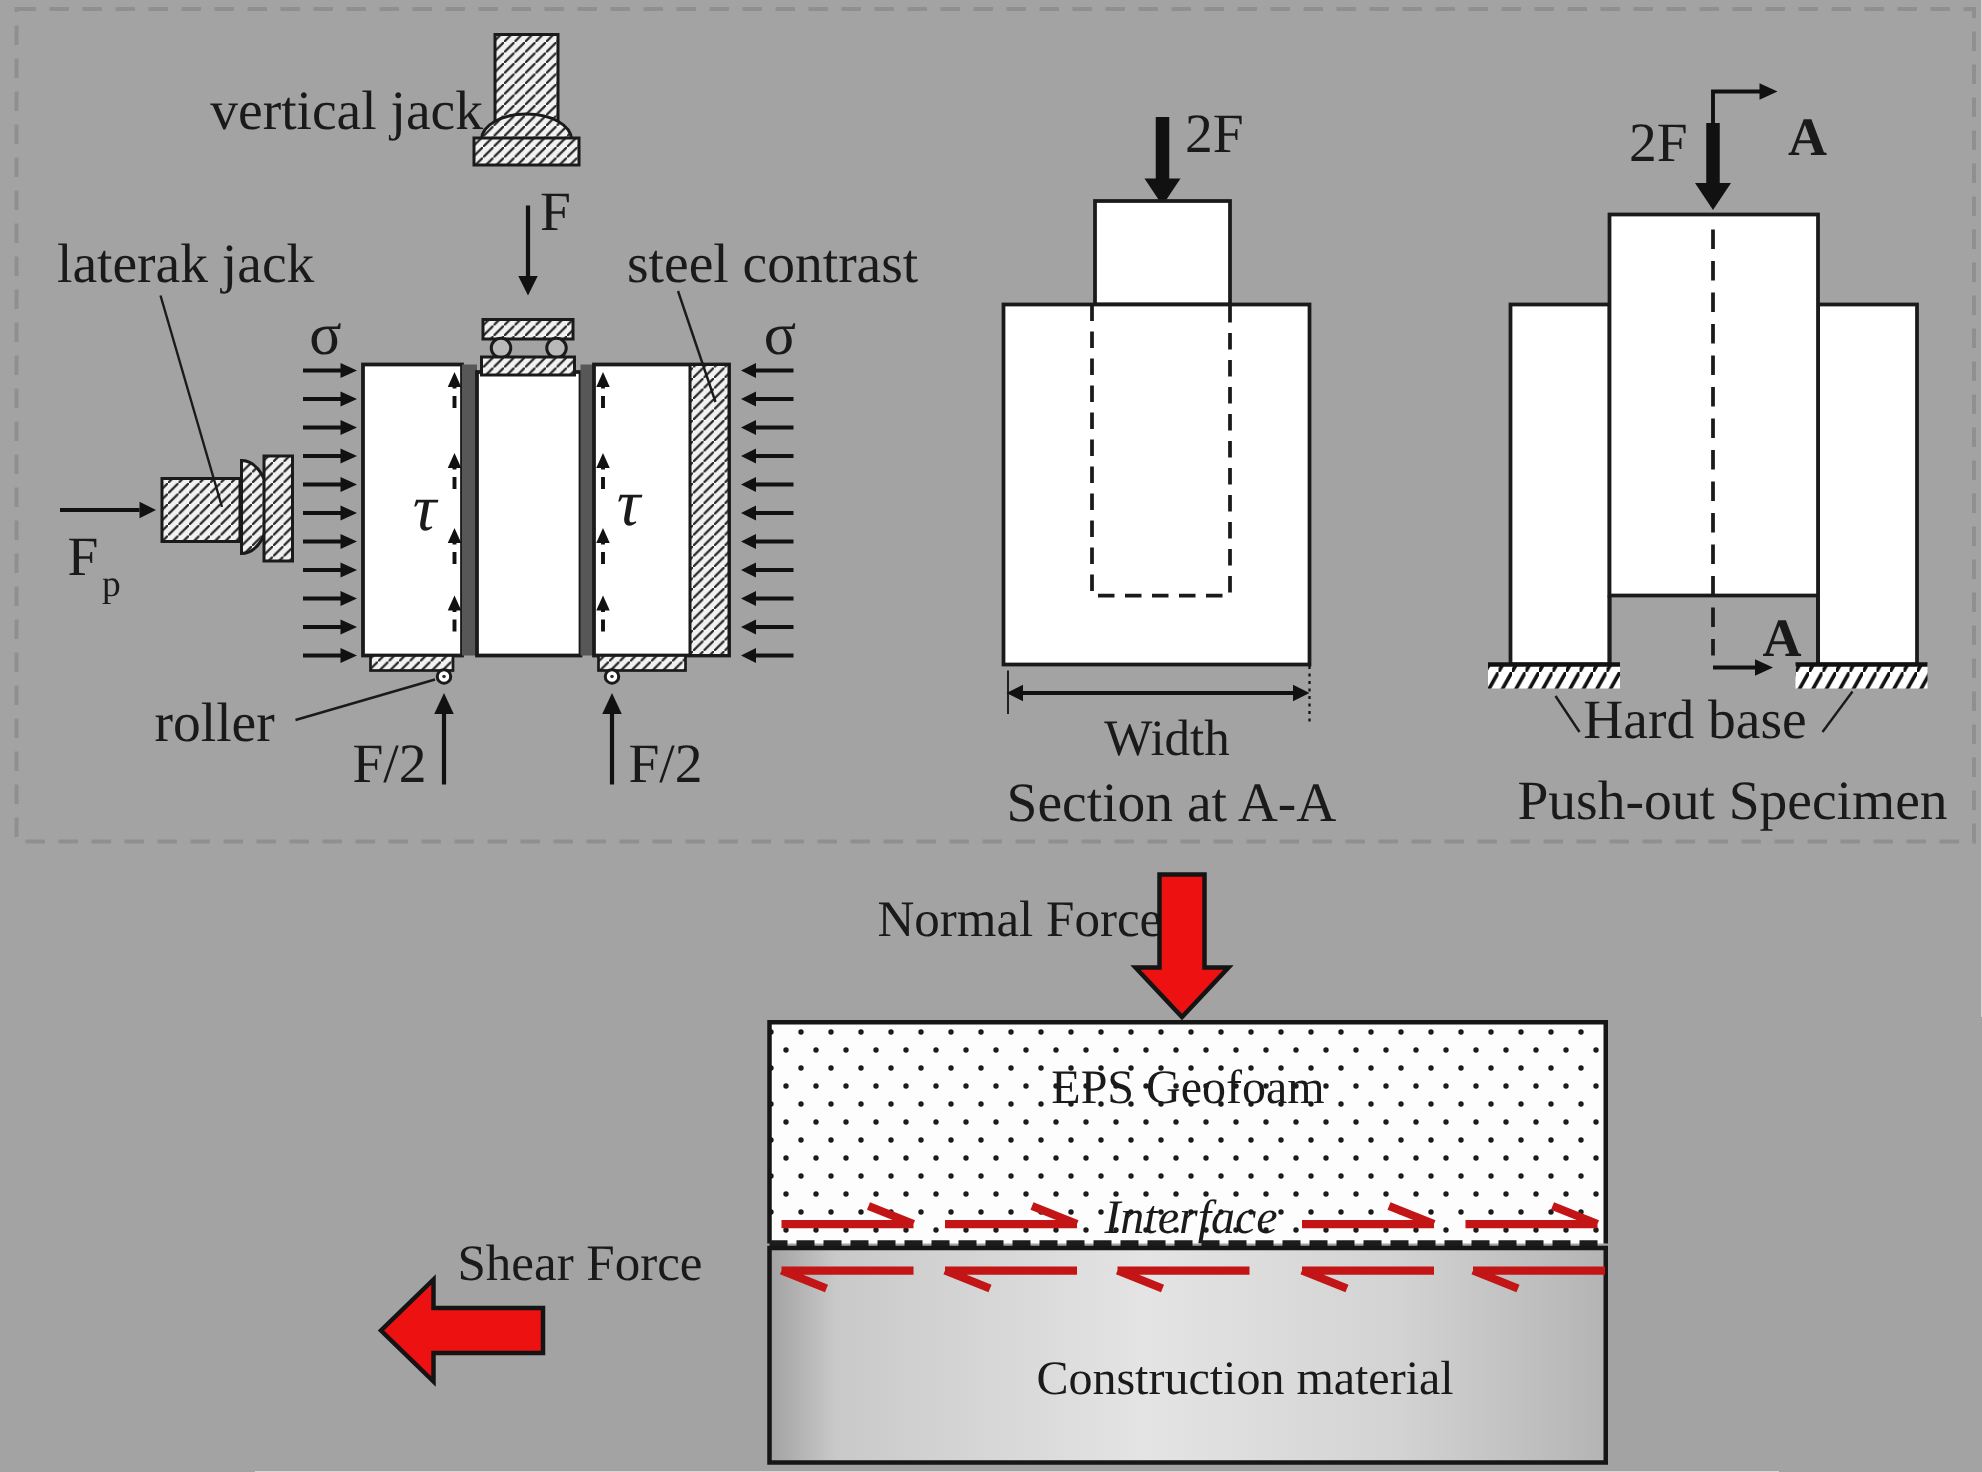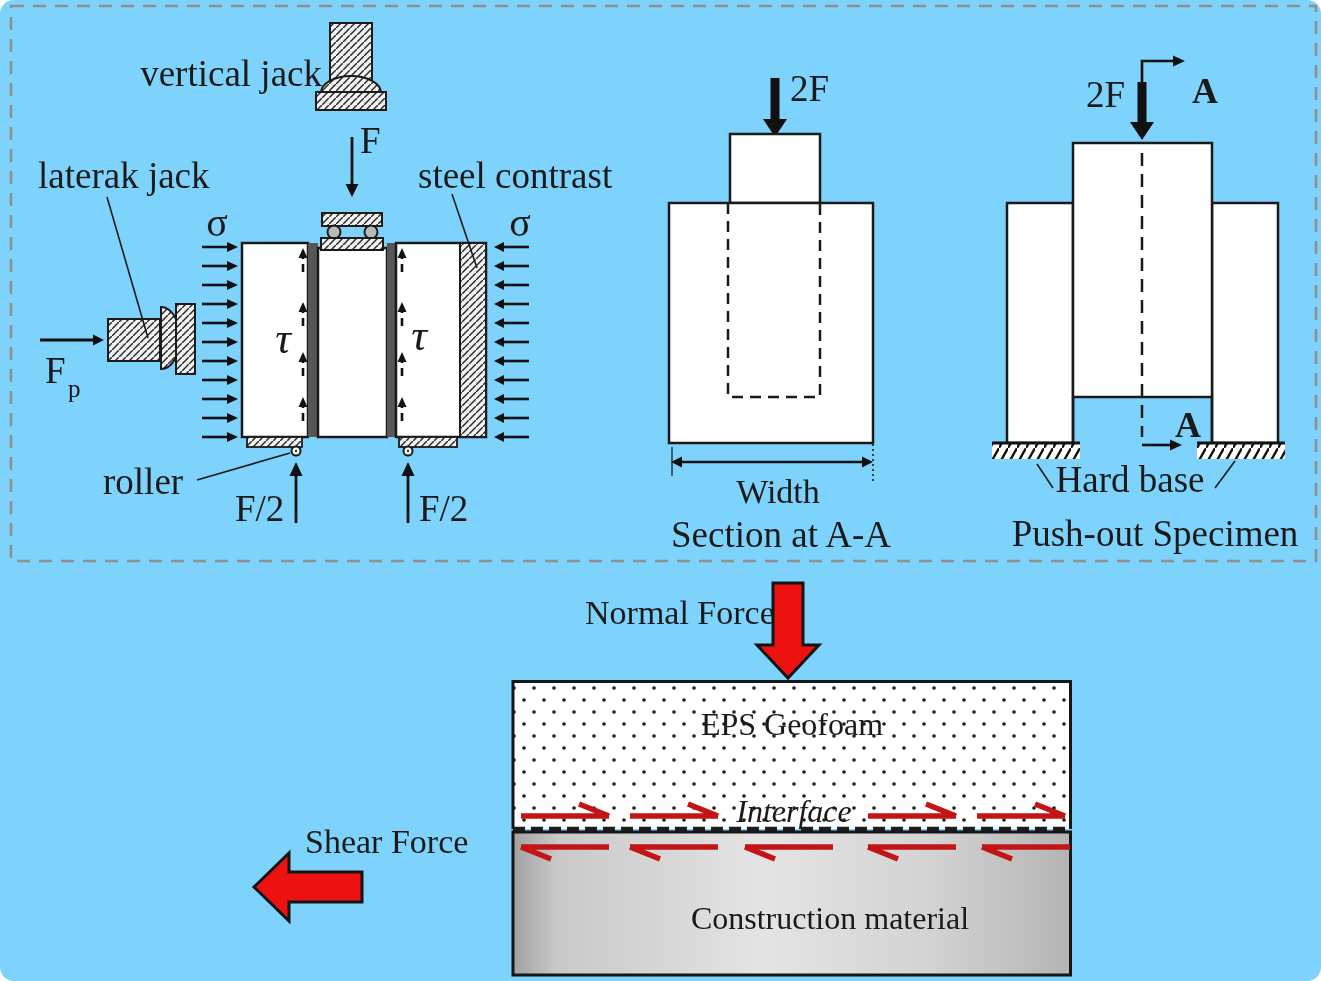--- a/index.html
+++ b/index.html
@@ -1,17 +1,17 @@
 <!DOCTYPE html>
 <html><head>
 <meta charset="utf-8">
 <style>
   html,body{margin:0;padding:0;background:#ffffff;}
-  .canvas{position:relative;width:1321px;height:981px;background:#7dd3fc;overflow:hidden;
-          font-family:"Liberation Serif","DejaVu Serif",serif;border-radius:14px;}
+  .canvas{position:relative;width:1321px;height:981px;background:#a3a3a3;overflow:hidden;
+          font-family:"Liberation Serif","DejaVu Serif",serif;}
   svg{display:block;}
   text{fill:#1a1a1a;font-family:"Liberation Serif","DejaVu Serif",serif;}
   .lbl{font-size:37px;}
   .lbl-sm{font-size:34px;}
   .lbl-xs{font-size:32px;}
   .sigma{font-size:40px;}
   .tau{font-size:44px;font-style:italic;}
   .amark{font-size:36px;font-weight:bold;}
   .ital{font-style:italic;}
   .ln{stroke:#1a1a1a;stroke-width:2.5;fill:none;}

